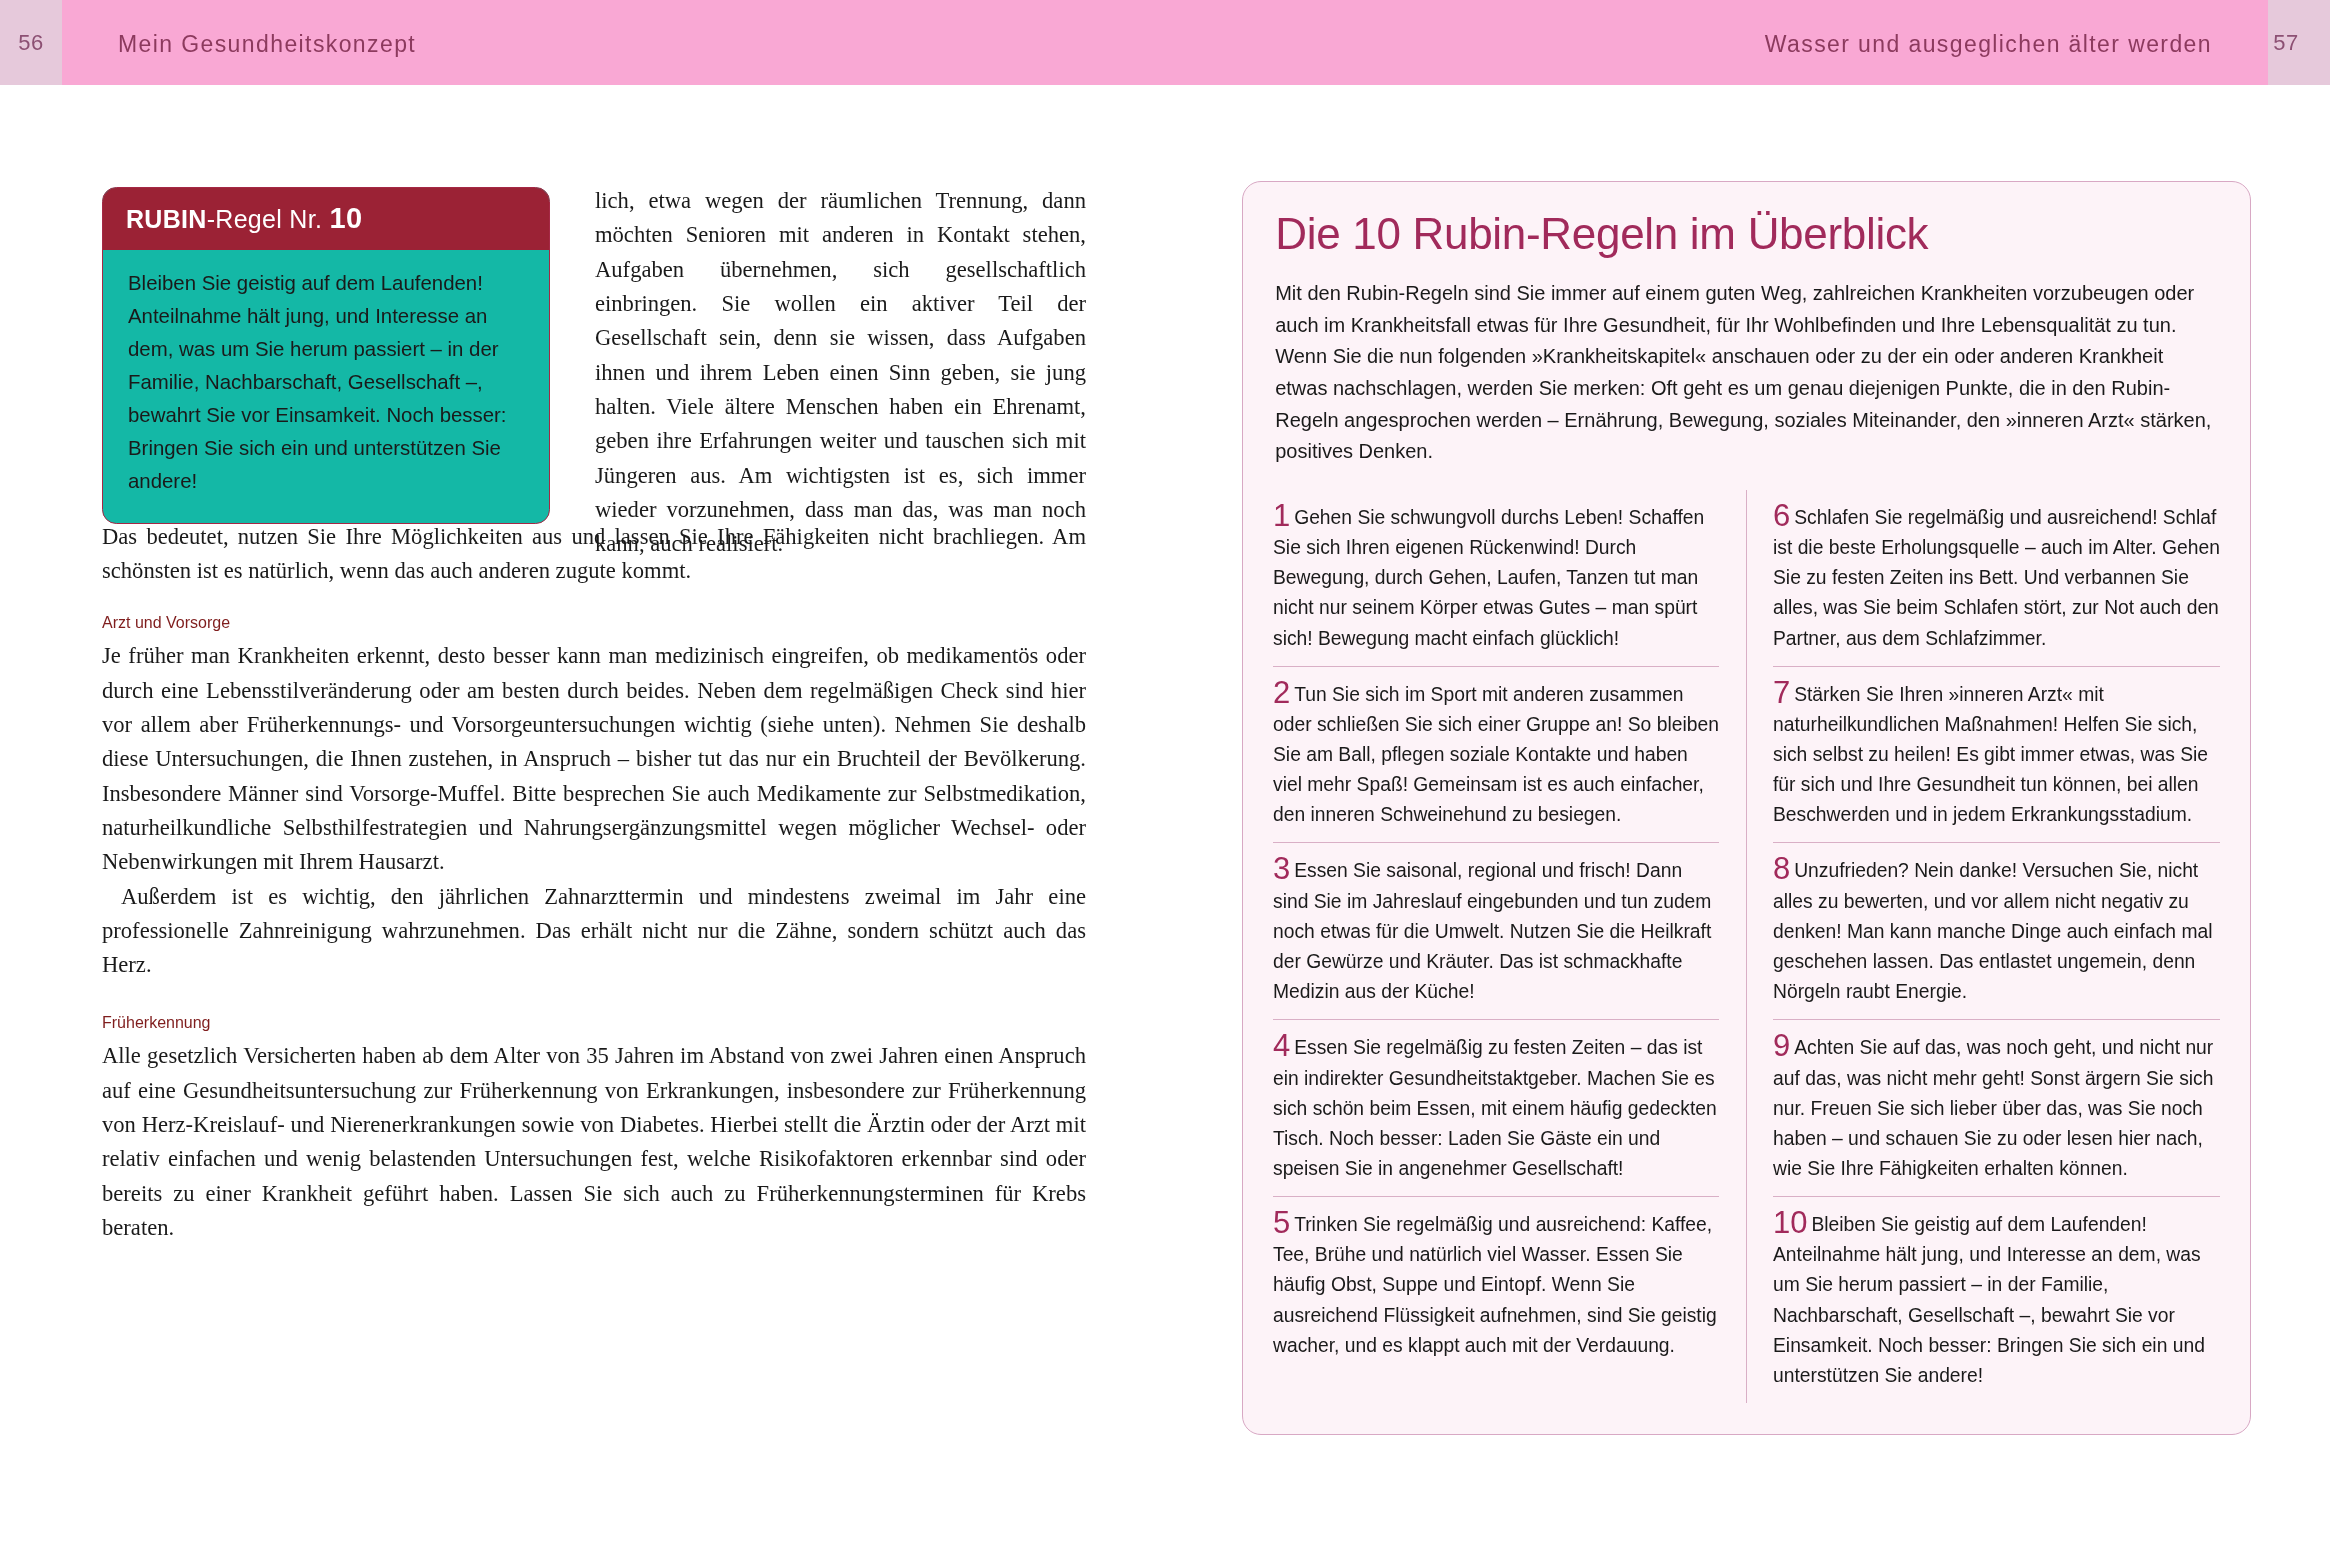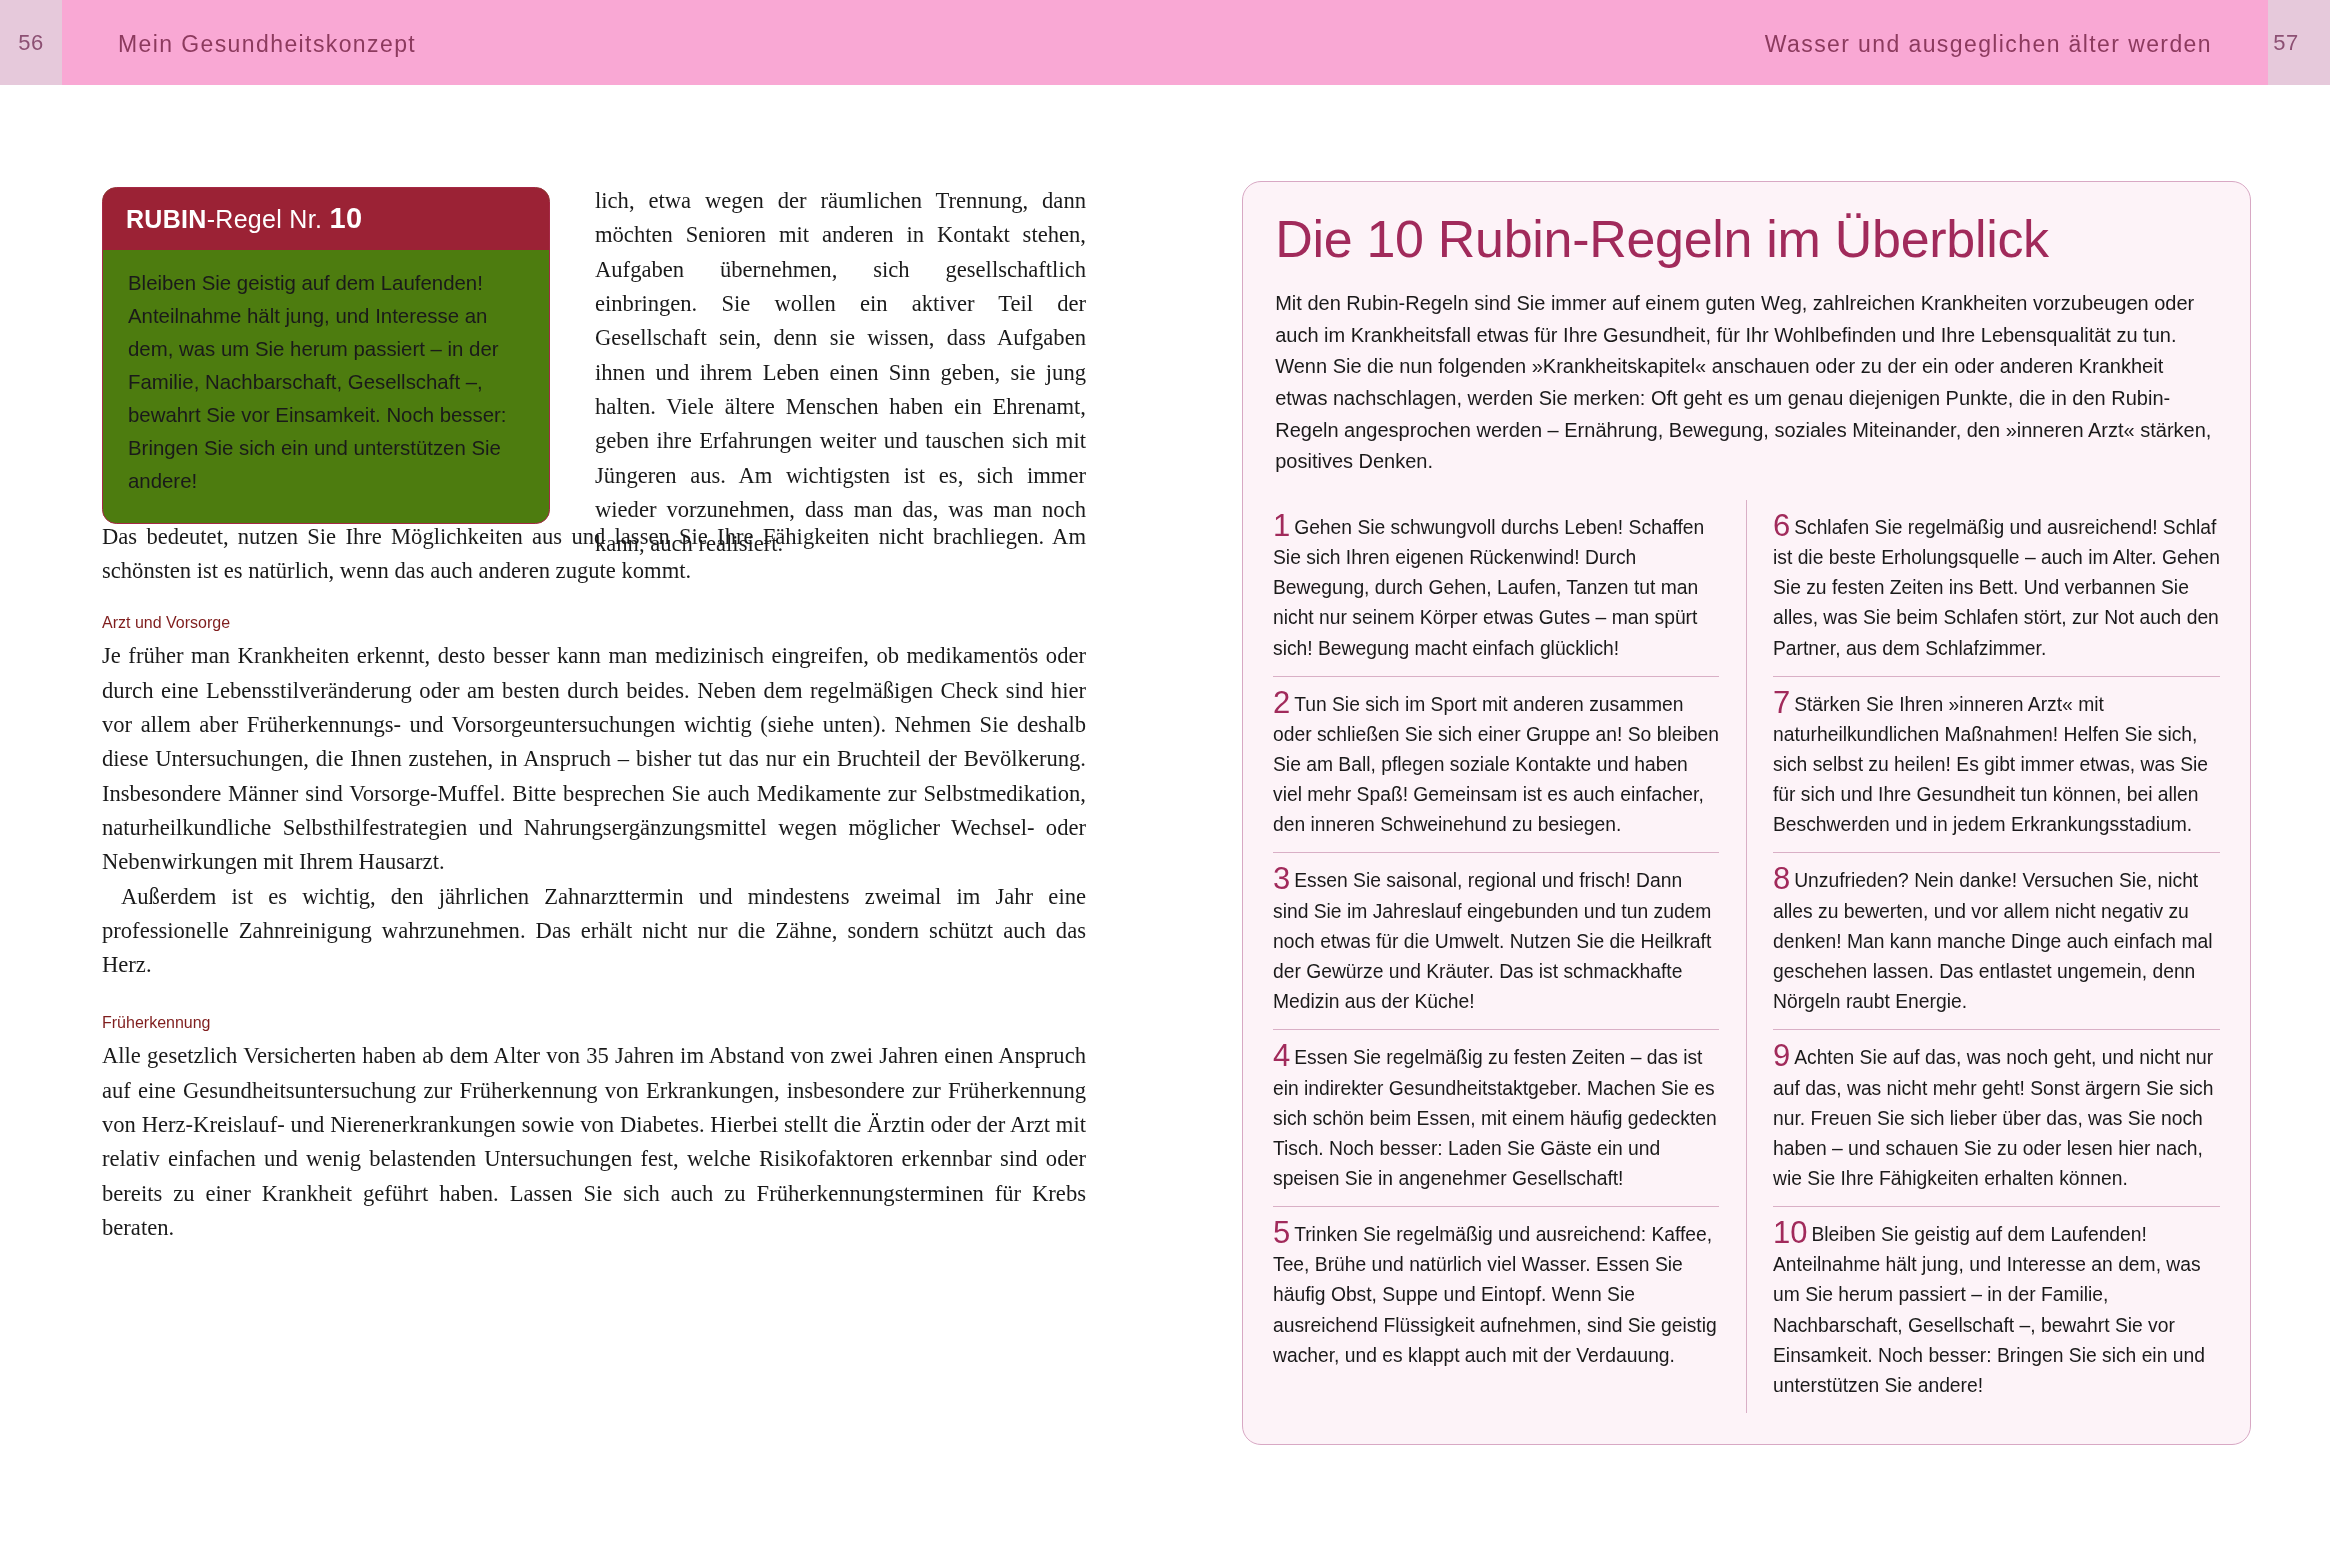--- a/index.html
+++ b/index.html
@@ -74,21 +74,21 @@
 
   
   .rubin-box {
     position: absolute;
     left: 102px;
     top: 102px;
     width: 446px;
     border: 1.7px solid #a52845;
     border-radius: 14.3px;
     overflow: hidden;
-    background: #4d7c0f;
+    background: #14b8a6;
   }
   .rubin-box-header {
     background: #9b2235;
     color: #ffffff;
     font-family: "Liberation Sans", sans-serif;
     font-size: 25px;
     padding: 14.3px 0 14.3px 23px;
     letter-spacing: 0.3px;
   }
   .rubin-box-header .bold { font-weight: bold; }
@@ -140,21 +140,21 @@
     top: 96px;
     width: 1009px;
     border: 1.7px solid #d8a8c4;
     border-radius: 19px;
     background: #fdf3f8;
     padding: 24px 30px 31px 30px;
     box-sizing: border-box;
   }
   .overview-title {
     font-family: "Liberation Sans", sans-serif;
-    font-size: 52px;
+    font-size: 44px;
     color: #a12a5b;
     margin: 3.3px 0 19px 2.2px;
     letter-spacing: -0.3px;
   }
   .overview-intro {
     font-family: "Liberation Sans", sans-serif;
     font-size: 20px;
     line-height: 1.58;
     color: #1a1a1a;
     margin: 0 0 22px 2.2px;

